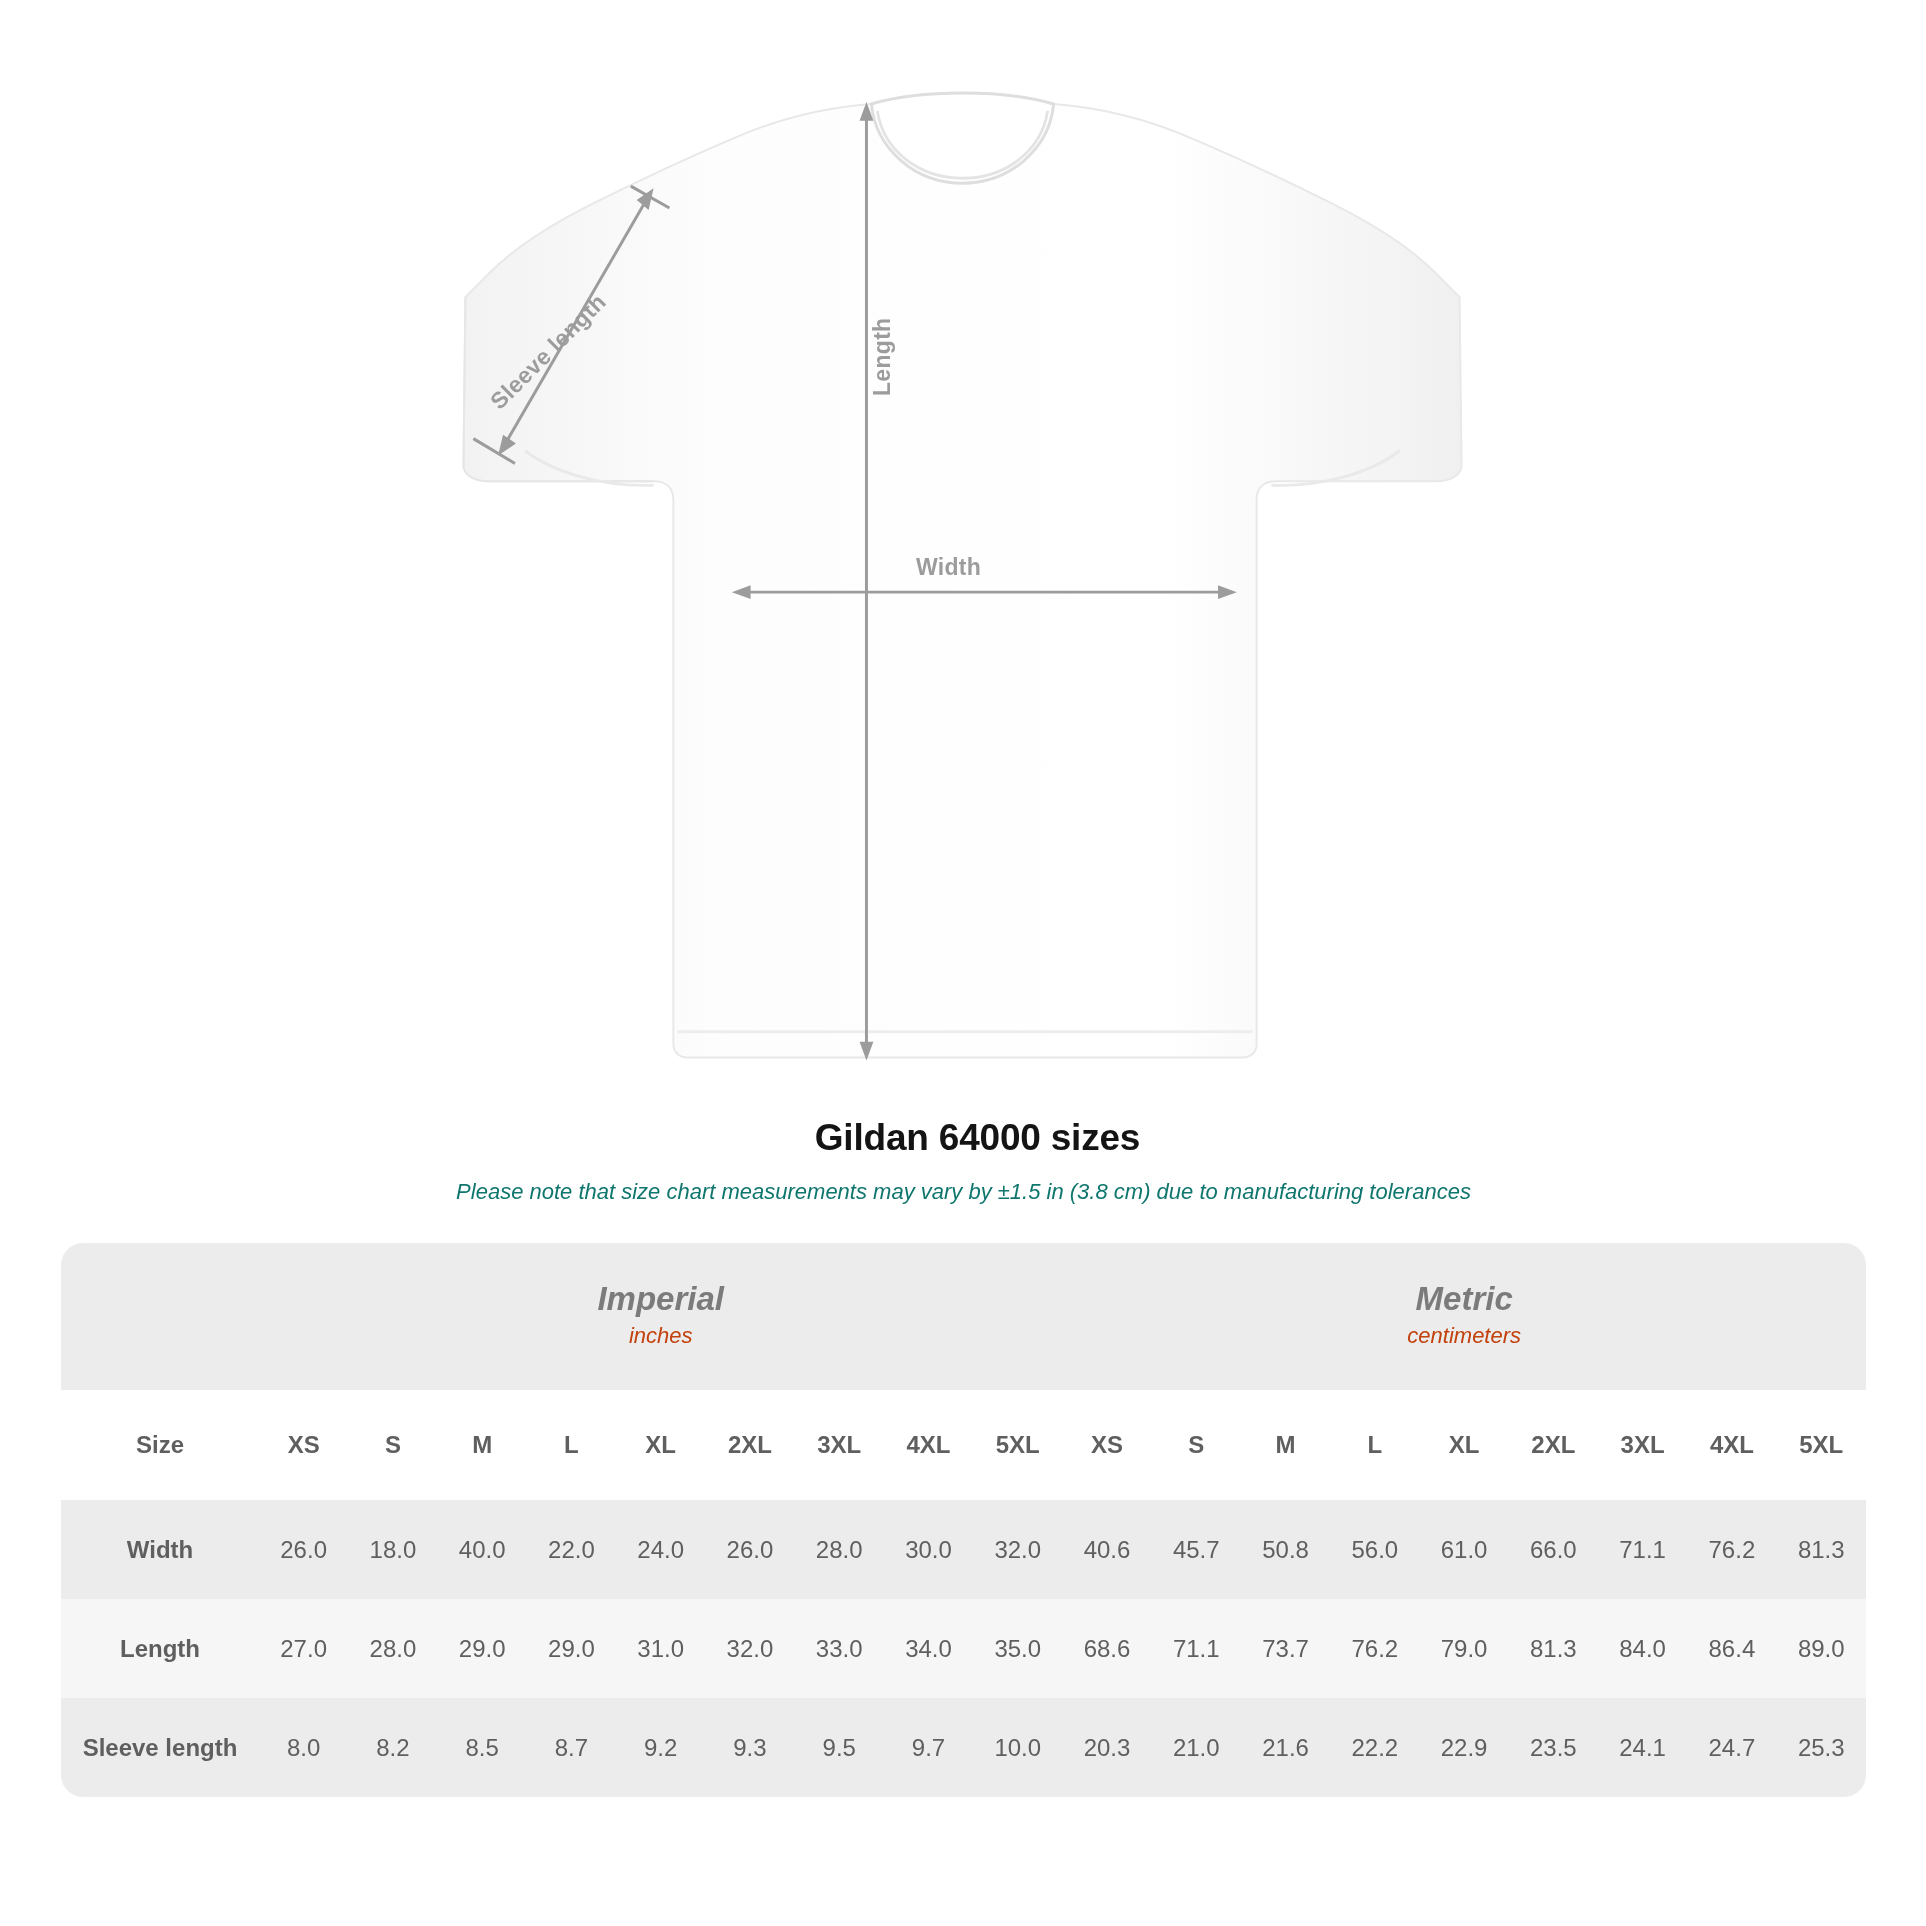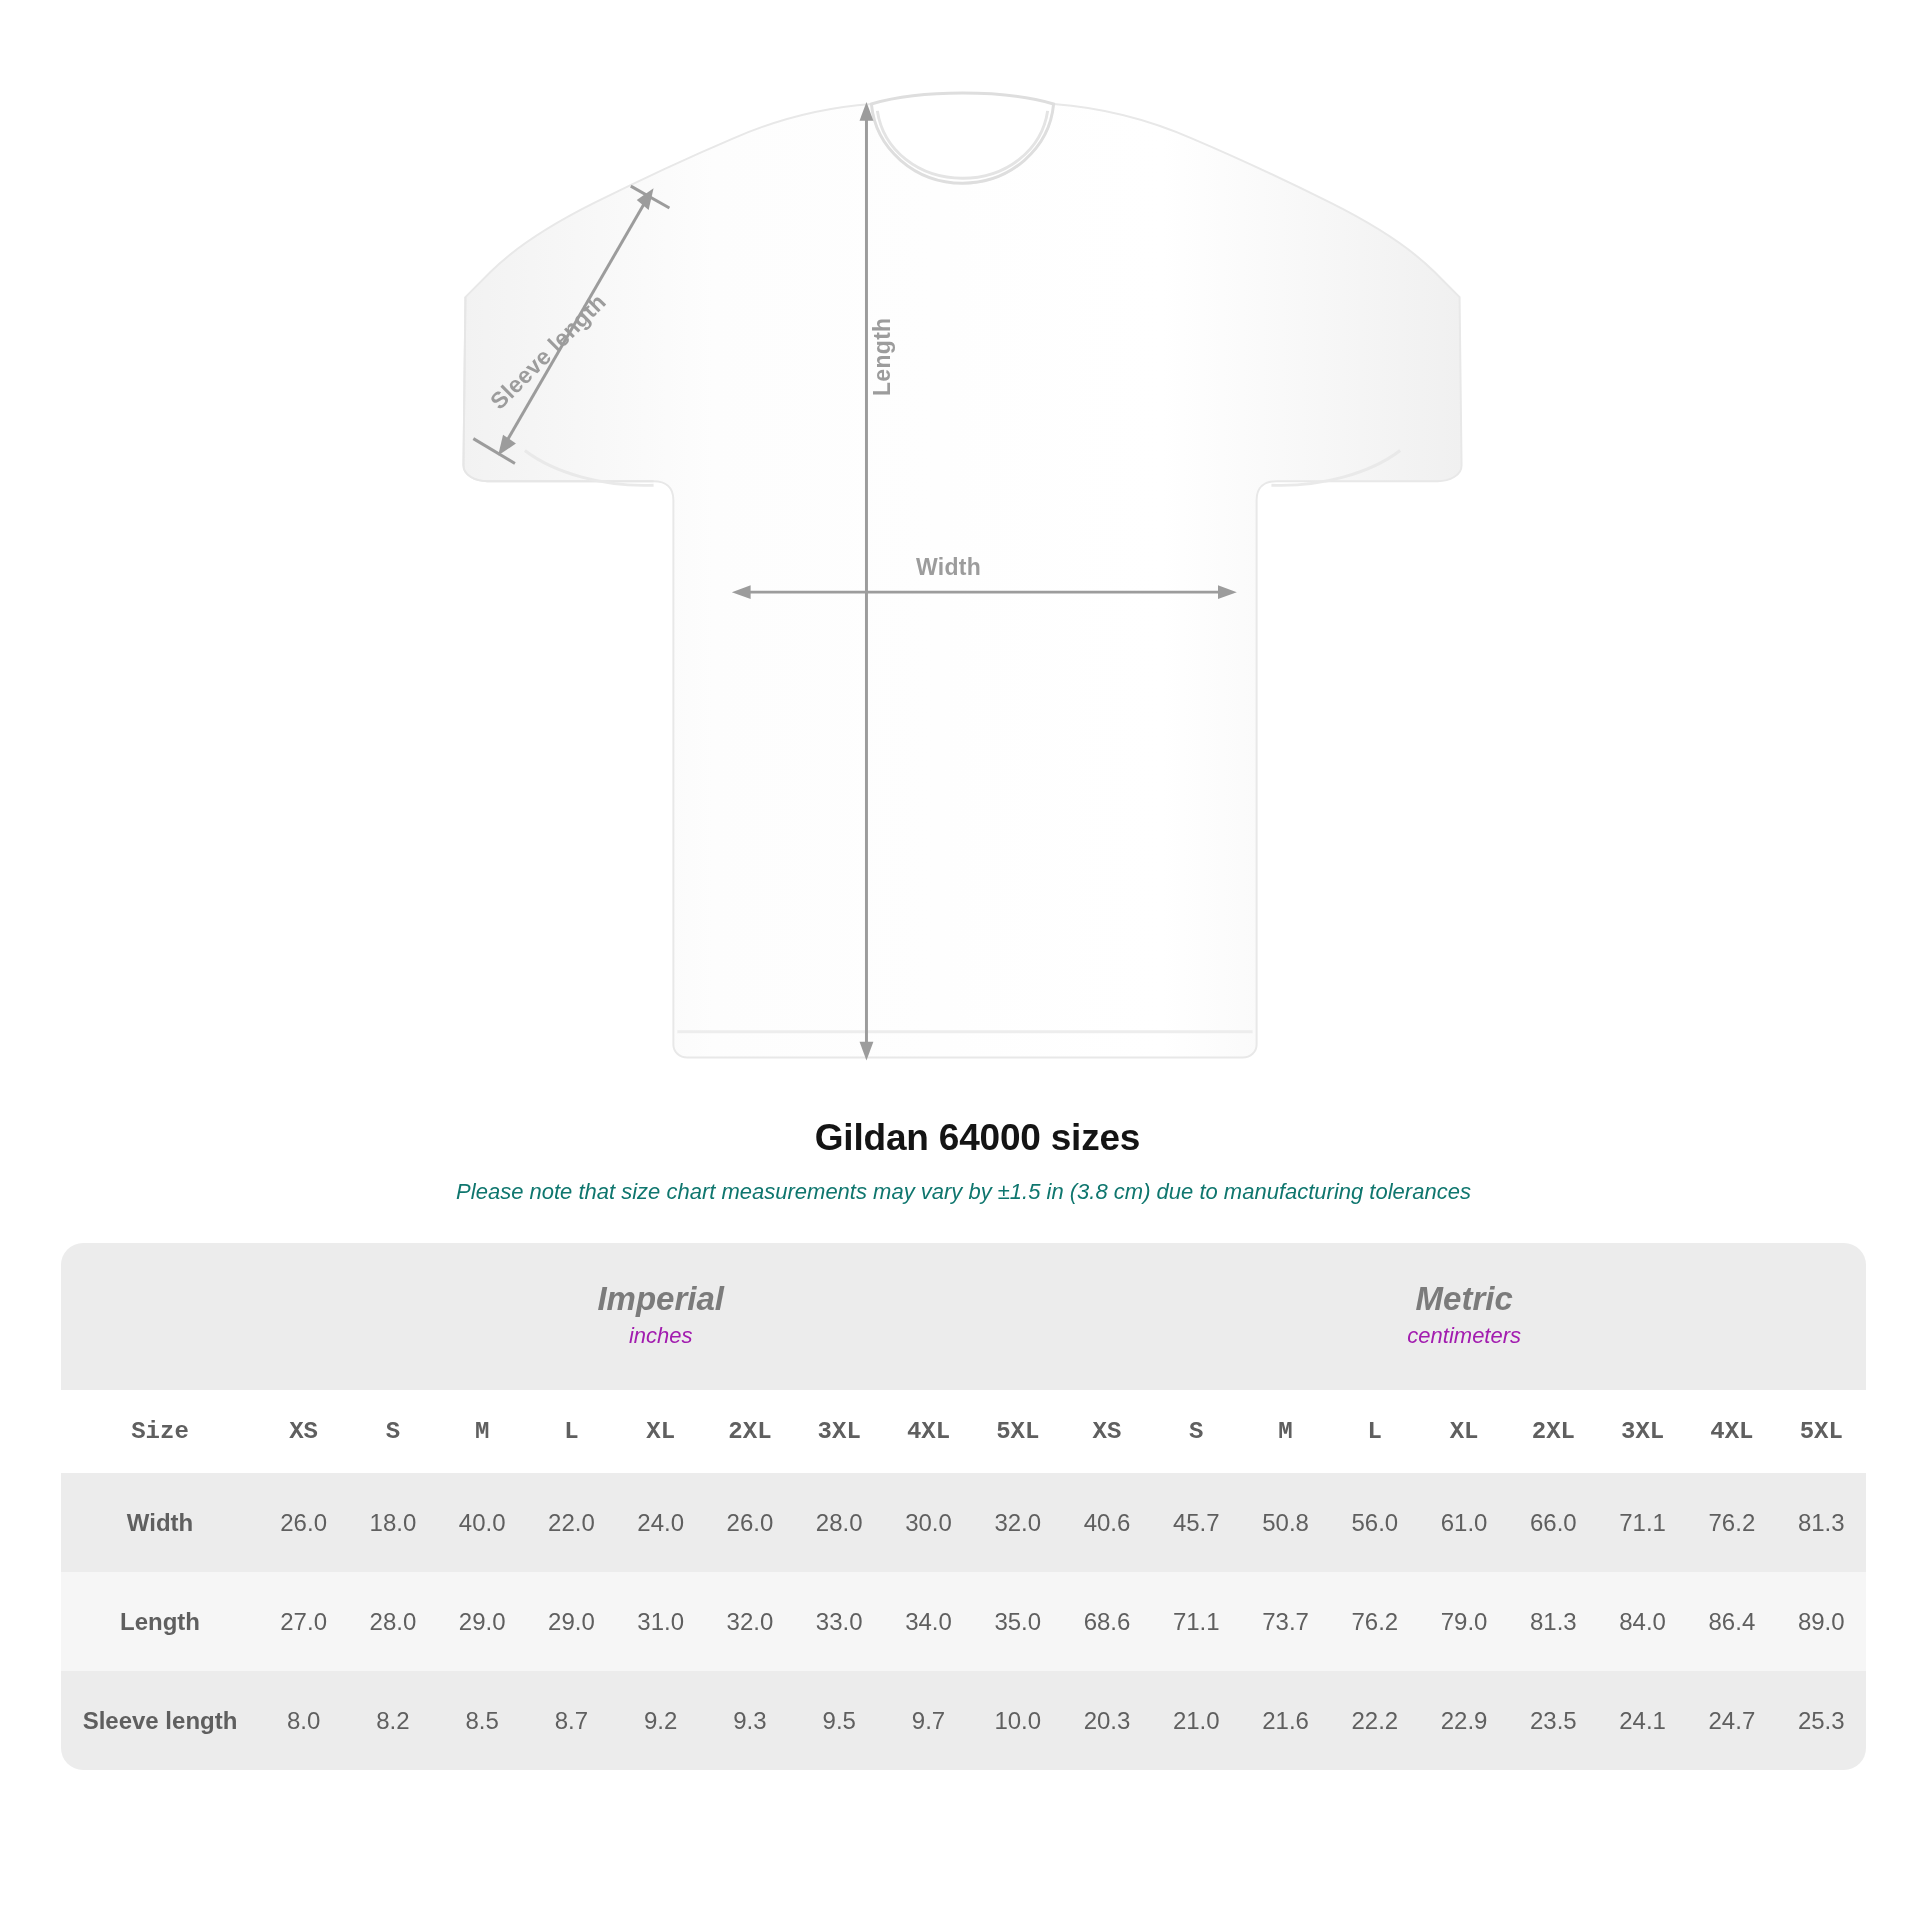--- a/index.html
+++ b/index.html
@@ -95,33 +95,32 @@
   .unit-name {
     font-size: 33px;
     font-weight: bold;
     font-style: italic;
     color: #7b7b7b;
     line-height: 1.15;
   }
   .unit-sub {
     font-size: 22px;
     font-style: italic;
-    color: #a21caf;
+    color: #c2410c;
     line-height: 1.6;
   }
   
   .size-row td {
-    height: 83px;
+    height: 110px;
     background: #ffffff;
     font-weight: bold;
     font-size: 25px;
     color: #5a5a5a;
     vertical-align: middle;
     border-right: 2px solid #ececec;
-    font-family: Liberation Mono, monospace;
   }
   .size-row td:last-child { border-right: 0; }
   .data-row td {
     height: 99px;
     vertical-align: middle;
     border-right: 2px solid #ffffff;
     border-top: 2px solid #ffffff;
   }
   .data-row td:last-child { border-right: 0; }
   .row-width td { background: #ececec; }

